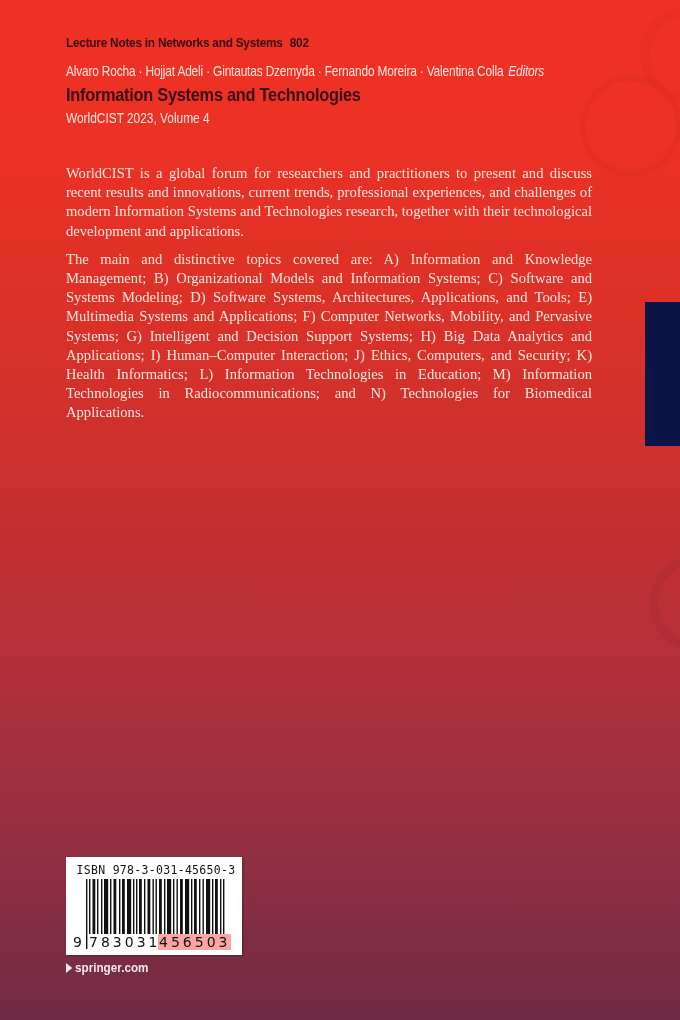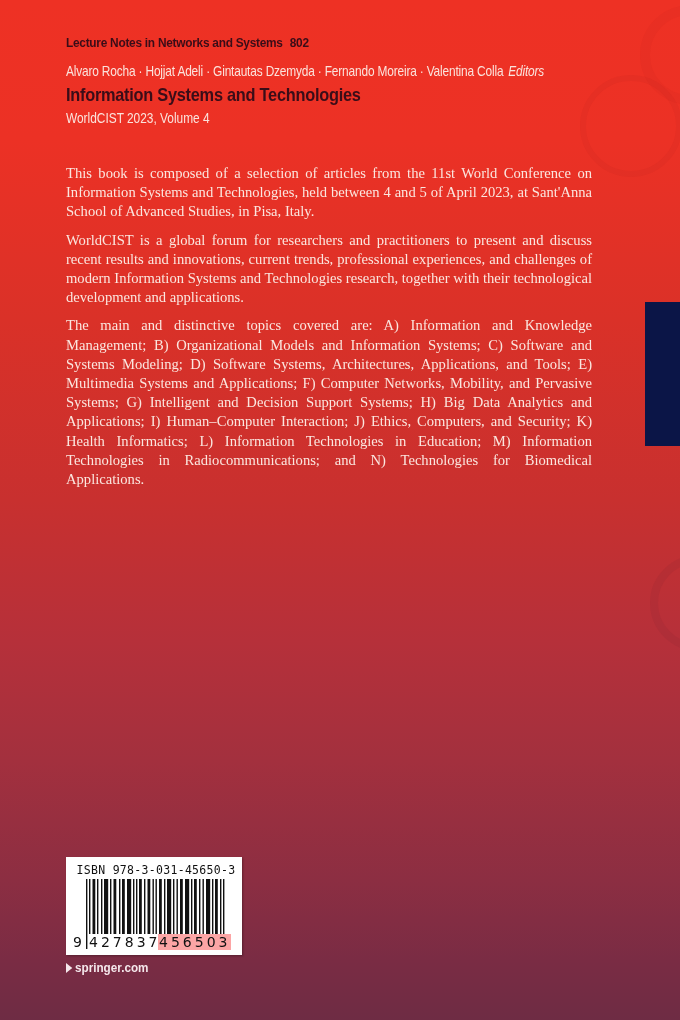--- a/index.html
+++ b/index.html
@@ -39,21 +39,20 @@
 <div class="deco deco3"></div>
 
 <div class="series"><span>Lecture Notes in Networks and Systems</span><span class="num">802</span></div>
 
 <div class="editors"><span>Alvaro Rocha · Hojjat Adeli · Gintautas Dzemyda · Fernando Moreira · Valentina Colla</span><span class="role">Editors</span></div>
 
 <div class="title">Information Systems and Technologies</div>
 <div class="subtitle">WorldCIST 2023, Volume 4</div>
 
 <div class="body-text">
-  <p>This book is composed of a selection of articles from the 11st World Conference on Information Systems and Technologies, held between 4 and 5 of April 2023, at Sant'Anna School of Advanced Studies, in Pisa, Italy.</p>
   <p>WorldCIST is a global forum for researchers and practitioners to present and discuss recent results and innovations, current trends, professional experiences, and challenges of modern Information Systems and Technologies research, together with their technological development and applications.</p>
   <p>The main and distinctive topics covered are: A) Information and Knowledge Management; B) Organizational Models and Information Systems; C) Software and Systems Modeling; D) Software Systems, Architectures, Applications, and Tools; E) Multimedia Systems and Applications; F) Computer Networks, Mobility, and Pervasive Systems; G) Intelligent and Decision Support Systems; H) Big Data Analytics and Applications; I) Human–Computer Interaction; J) Ethics, Computers, and Security; K) Health Informatics; L) Information Technologies in Education; M) Information Technologies in Radiocommunications; and N) Technologies for Biomedical Applications.</p>
 </div>
 
 <div class="spine-tab"></div>
 
 <div class="barcode-box">
   <div class="isbn">ISBN 978-3-031-45650-3</div>
   <svg class="bars" viewBox="0 0 154 70" preserveAspectRatio="none">
     <g fill="#111">
@@ -88,18 +87,18 @@
       <rect x="124.5" y="0" width="1.4" height="56"></rect>
         <rect x="128" y="0" width="4.2" height="56"></rect>
       <rect x="134" y="0" width="1.4" height="56"></rect>
         <rect x="137" y="0" width="2.8" height="56"></rect>
       <rect x="142" y="0" width="1.4" height="70"></rect>
         <rect x="145" y="0" width="1.4" height="70"></rect>
     </g>
   </svg>
   <div class="bar-digits">
     <span class="d0">9</span>
-    <span class="d1">427837</span>
+    <span class="d1">783031</span>
     <span class="d2">456503</span>
   </div>
 </div>
 
 <div class="springer"><span class="arrow"></span><span>springer.com</span></div>
 
 </body></html>

